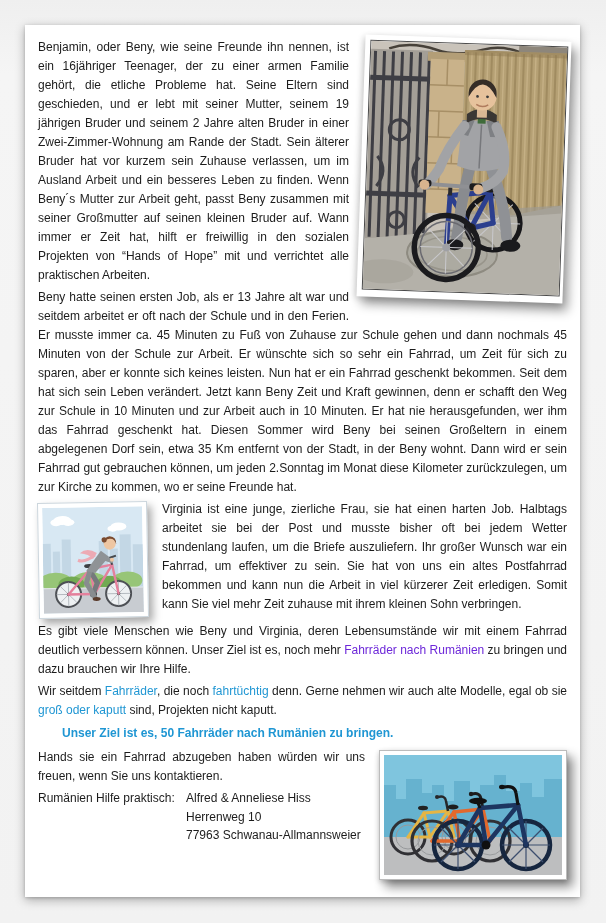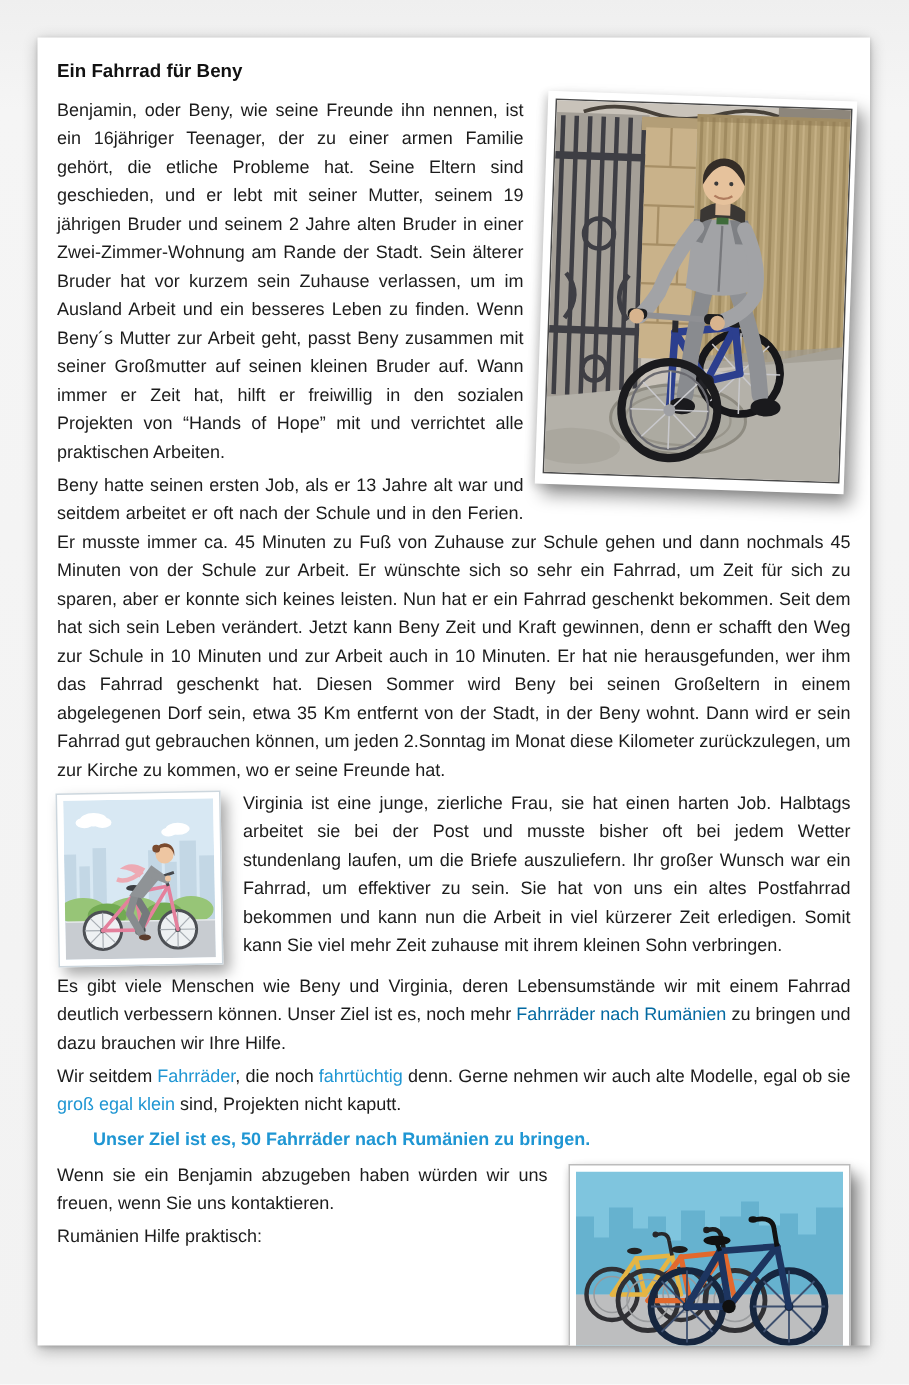--- a/index.html
+++ b/index.html
@@ -41,21 +41,20 @@
   .goal{color:#1f96d3;font-weight:bold;text-align:left;margin:4px 0 5px 0;}
   .contact{display:flex;margin-top:3px;}
   .contact-label{width:148px;flex:0 0 148px;}
   .contact-lines div{line-height:18.5px;}
 </style>
 </head>
 <body>
 
 <div class="page">
 
-  <h1>Ein Fahrrad für Beny</h1>
 
   <div class="photo-wrap">
     <svg width="196" height="248" viewBox="0 0 196 248">
       <rect width="196" height="248" fill="#c9c3ba"></rect>
       <polygon points="148,0 196,0 196,13 148,7" fill="#8d867b"></polygon>
       <path d="M18,7 q22,-8 48,0 q20,6 46,-2 q18,-5 36,1" stroke="#474139" stroke-width="2.5" fill="none"></path>
 
       <rect x="0" y="8" width="62" height="190" fill="#a49f97"></rect>
       <g fill="#3e3e44">
         <rect x="3" y="10" width="3" height="186"></rect>
@@ -256,23 +255,23 @@
       <circle cx="69" cy="53" r="2" fill="#eec6a2"></circle>
       <circle cx="67" cy="37" r="6" fill="#eec6a2"></circle>
       <path d="M61,37 Q61,30 67,29.5 Q74,30 73.5,38 Q72,31.5 67,32 Q62,32.5 61,37 Z" fill="#7b4b2f"></path>
       <circle cx="61.5" cy="33" r="2.6" fill="#7b4b2f"></circle>
     </svg>
   </div>
 
   <p>Virginia ist eine junge, zierliche Frau, sie hat einen harten Job. Halbtags arbeitet sie bei der Post und musste bisher oft bei jedem Wetter stundenlang laufen, um die Briefe auszuliefern. Ihr großer Wunsch war ein Fahrrad, um effektiver zu sein. Sie hat von uns ein altes Postfahrrad bekommen und kann nun die Arbeit in viel kürzerer Zeit erledigen. Somit kann Sie viel mehr Zeit zuhause mit ihrem kleinen Sohn verbringen.</p>
   <div class="clear"></div>
 
-  <p><span>Es gibt viele Menschen wie Beny und Virginia, deren Lebensumstände wir mit einem Fahrrad deutlich verbessern können. Unser Ziel ist es, noch mehr </span><span class="hl" style="color: #0369a1; margin-top: 48px;">Fahrräder nach Rumänien</span><span> zu bringen und dazu brauchen wir Ihre Hilfe.</span></p>
-
-  <p><span>Wir seitdem </span><span class="hl" style="color: rgb(31, 150, 211);">Fahrräder</span><span>, die noch </span><span class="hl" style="color: rgb(31, 150, 211);">fahrtüchtig</span><span> denn. Gerne nehmen wir auch alte Modelle, egal ob sie </span><span class="hl" style="color: rgb(31, 150, 211);">groß egal klein</span><span> sind, Projekten nicht kaputt.</span></p>
+  <p><span>Es gibt viele Menschen wie Beny und Virginia, deren Lebensumstände wir mit einem Fahrrad deutlich verbessern können. Unser Ziel ist es, noch mehr </span><span class="hl" style="color: #6d28d9; margin-top: 48px;">Fahrräder nach Rumänien</span><span> zu bringen und dazu brauchen wir Ihre Hilfe.</span></p>
+
+  <p><span>Wir seitdem </span><span class="hl" style="color: rgb(31, 150, 211);">Fahrräder</span><span>, die noch </span><span class="hl" style="color: rgb(31, 150, 211);">fahrtüchtig</span><span> denn. Gerne nehmen wir auch alte Modelle, egal ob sie </span><span class="hl" style="color: rgb(31, 150, 211);">groß oder kaputt</span><span> sind, Projekten nicht kaputt.</span></p>
 
   <p class="goal" style="color: rgb(31, 150, 211); margin-left: 24px;">Unser Ziel ist es, 50 Fahrräder nach Rumänien zu bringen.</p>
 
   <div class="bikes-wrap">
     <svg width="178" height="120" viewBox="0 0 178 120">
       <rect width="178" height="120" fill="#7fc5de"></rect>
       <g fill="#66b2cf">
         <rect x="0" y="30" width="12" height="52"></rect>
           <rect x="12" y="44" width="10" height="38"></rect>
         <rect x="22" y="24" width="16" height="58"></rect>
@@ -352,19 +351,25 @@
         </g>
         <circle cx="102" cy="90" r="4.5" fill="#101010"></circle>
         <line x1="96" y1="53" x2="94" y2="48" stroke="#111" stroke-width="3"></line>
         <ellipse cx="94" cy="46" rx="9" ry="3.2" fill="#111"></ellipse>
         <path d="M134,50 L132,38 Q131,30 120,32" stroke="#111" stroke-width="3.2" fill="none"></path>
         <ellipse cx="118" cy="32" rx="3" ry="2.2" fill="#111"></ellipse>
       </g>
     </svg>
   </div>
 
-  <p>Wenn sie ein Benjamin abzugeben haben würden wir uns freuen, wenn Sie uns kontaktieren.</p>
+  <p>Hands sie ein Fahrrad abzugeben haben würden wir uns freuen, wenn Sie uns kontaktieren.</p>
 
   <div class="contact">
     <div class="contact-label">Rumänien Hilfe praktisch:</div>
+    <div class="contact-lines">
+      <div>Alfred &amp; Anneliese Hiss</div>
+      <div>Herrenweg 10</div>
+      <div>77963 Schwanau-Allmannsweier</div>
+
+    </div>
   </div>
 
 </div>
 
 </body></html>

